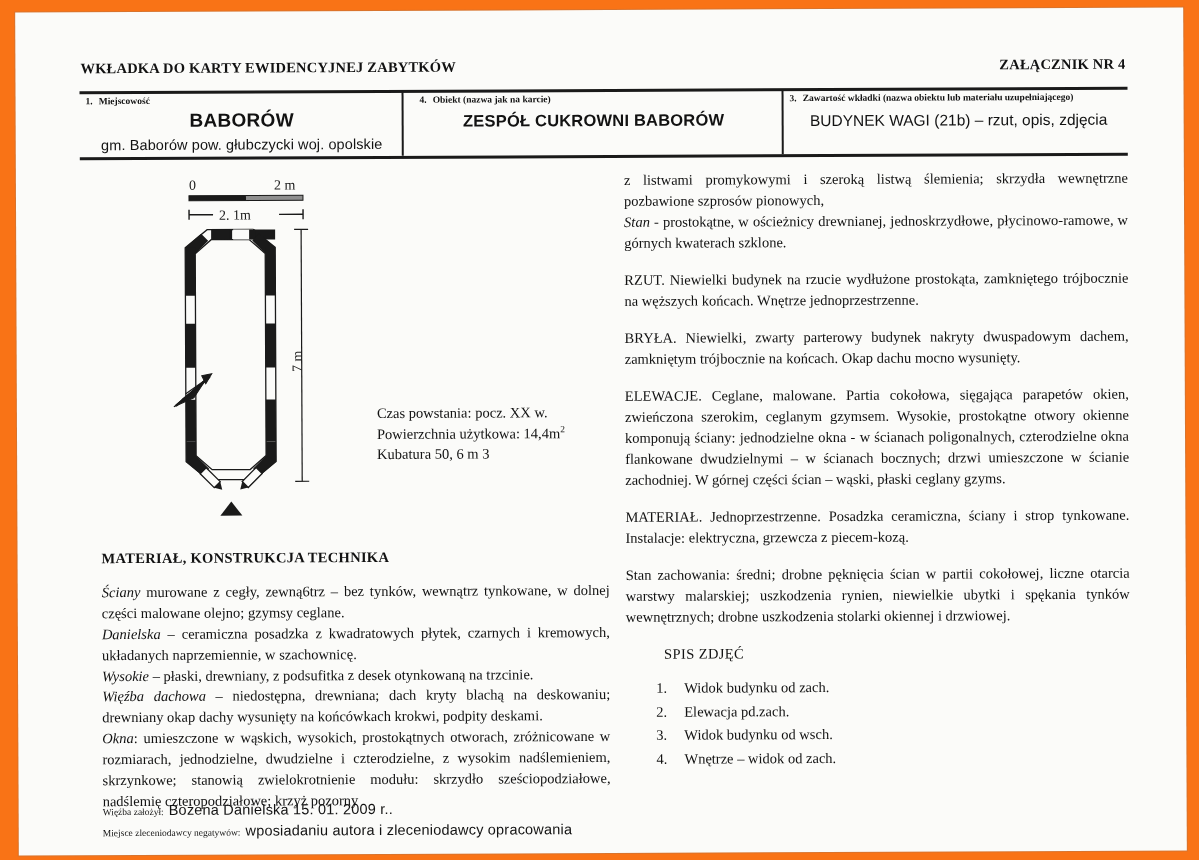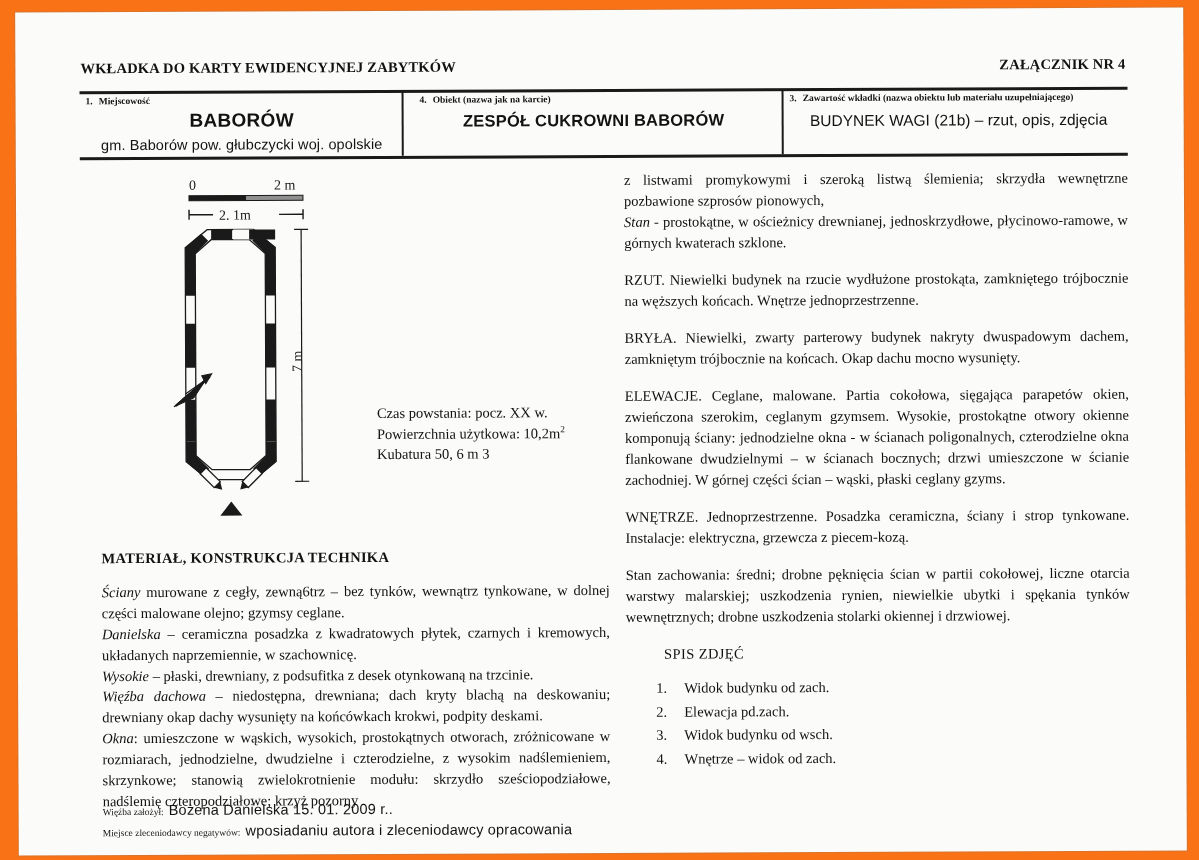--- a/index.html
+++ b/index.html
@@ -241,21 +241,21 @@
 
             <text x="18" y="18" font-family="Liberation Serif, serif" font-size="14" fill="#1a1a1a">0</text>
             <text x="103" y="18" font-family="Liberation Serif, serif" font-size="14" fill="#1a1a1a">2 m</text>
             <text x="48" y="48" font-family="Liberation Serif, serif" font-size="14" fill="#1a1a1a">2. 1m</text>
             <text x="130" y="190" font-family="Liberation Serif, serif" font-size="14" fill="#1a1a1a" transform="rotate(-90 130 190)" text-anchor="middle">7 m</text>
           </svg>
         </div>
 
         <div class="plan-caption">
           <div>Czas powstania: pocz. XX w.</div>
-          <div><span>Powierzchnia użytkowa: 10,2m</span><sup>2</sup></div>
+          <div><span>Powierzchnia użytkowa: 14,4m</span><sup>2</sup></div>
           <div>Kubatura 50, 6 m 3</div>
         </div>
 
         <div id="mat-head">MATERIAŁ, KONSTRUKCJA TECHNIKA</div>
 
         <div id="mat-body">
           <p><i>Ściany</i><span> murowane z cegły, zewną6trz – bez tynków, wewnątrz tynkowane, w dolnej części malowane olejno; gzymsy ceglane.</span></p>
           <p><i>Danielska</i><span> – ceramiczna posadzka z kwadratowych płytek, czarnych i kremowych, układanych naprzemiennie, w szachownicę.</span></p>
           <p><i>Wysokie</i><span> – płaski, drewniany, z podsufitka z desek otynkowaną na trzcinie.</span></p>
           <p><i>Więźba dachowa</i><span> – niedostępna, drewniana; dach kryty blachą na deskowaniu; drewniany okap dachy wysunięty na końcówkach krokwi, podpity deskami.</span></p>
@@ -281,21 +281,21 @@
           <span>z listwami promykowymi i szeroką listwą ślemienia; skrzydła wewnętrzne pozbawione szprosów pionowych,</span><br>
           <i>Stan</i><span> - prostokątne, w ościeżnicy drewnianej, jednoskrzydłowe, płycinowo-ramowe, w górnych kwaterach szklone.</span>
         </p>
 
         <p><span>RZUT.</span><span> Niewielki budynek na rzucie wydłużone prostokąta, zamkniętego trójbocznie na węższych końcach. Wnętrze jednoprzestrzenne.</span></p>
 
         <p><span>BRYŁA.</span><span> Niewielki, zwarty parterowy budynek nakryty dwuspadowym dachem, zamkniętym trójbocznie na końcach. Okap dachu mocno wysunięty.</span></p>
 
         <p><span>ELEWACJE.</span><span> Ceglane, malowane. Partia cokołowa, sięgająca parapetów okien, zwieńczona szerokim, ceglanym gzymsem. Wysokie, prostokątne otwory okienne komponują ściany: jednodzielne okna - w ścianach poligonalnych, czterodzielne okna flankowane dwudzielnymi – w ścianach bocznych; drzwi umieszczone w ścianie zachodniej. W górnej części ścian – wąski, płaski ceglany gzyms.</span></p>
 
-        <p><span>WNĘTRZE.</span><span> Jednoprzestrzenne. Posadzka ceramiczna, ściany i strop tynkowane. Instalacje: elektryczna, grzewcza z piecem-kozą.</span></p>
+        <p><span>MATERIAŁ.</span><span> Jednoprzestrzenne. Posadzka ceramiczna, ściany i strop tynkowane. Instalacje: elektryczna, grzewcza z piecem-kozą.</span></p>
 
         <p><span>Stan zachowania:</span><span> średni; drobne pęknięcia  ścian w partii cokołowej, liczne otarcia warstwy malarskiej; uszkodzenia rynien, niewielkie ubytki i spękania tynków wewnętrznych; drobne uszkodzenia stolarki okiennej i drzwiowej.</span></p>
 
         <div id="spis-head">SPIS ZDJĘĆ</div>
 
         <ul id="spis-list">
           <li>
             <span class="n">1.</span>
             <span>Widok budynku od zach.</span>
           </li>

